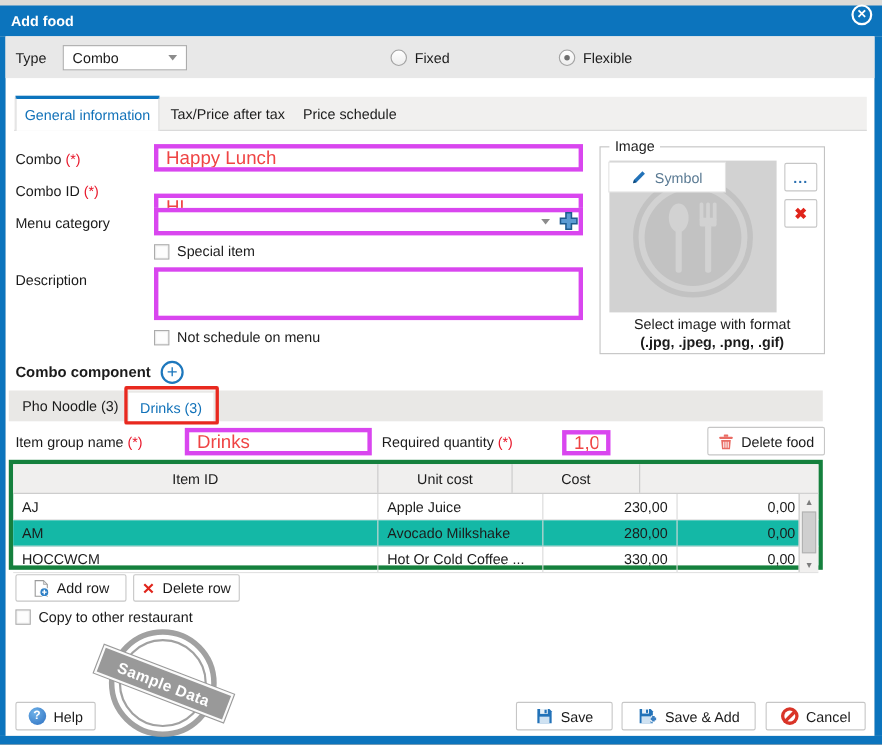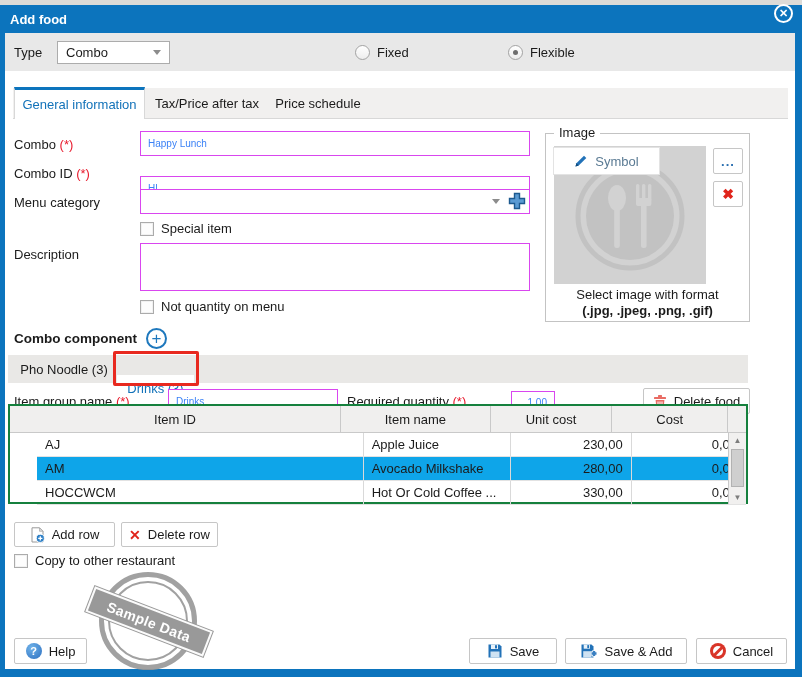--- a/index.html
+++ b/index.html
@@ -37,22 +37,22 @@
 
   
   .tabstrip { position:absolute; left:13px; top:88px; width:775px; height:31px; background:#f1f0ef;
     border-bottom:1px solid #d8d8d8; }
   .tab { position:absolute; top:0; height:31px; display:flex; align-items:center; justify-content:center;
     cursor:pointer; color:#1b1b1b; }
   .tab.active { background:#fff; border-top:3px solid #0c74bd; border-left:1px solid #d8d8d8;
     border-right:1px solid #d8d8d8; color:#1272b9; height:32px; }
 
   
-  .tinput { position:absolute; border:1px solid #d946ef; background:#fff; font-size:10px;
-    color:#3b82f6; padding:0 7px; font-family:"Liberation Sans", sans-serif; outline:none; }
+  .tinput { position:absolute; border:4px solid #d946ef; background:#fff; font-size:17px;
+    color:#ef4444; padding:0 7px; font-family:"Liberation Sans", sans-serif; outline:none; }
   .req { color:#e8192c; }
   .cb { width:14px; height:14px; border:1px solid #ababab; background:#fdfdfd;
     box-shadow:inset 0 0 0 1px #f1f1f1; display:inline-block; cursor:pointer; flex:none; }
   .cb-row { position:absolute; display:flex; align-items:center; gap:7px; }
   .dd-caret { position:absolute; cursor:pointer; }
   .plus-ico { position:absolute; cursor:pointer; }
 
   
   .grpbox { position:absolute; left:545px; top:133px; width:205px; height:189px;
     border:1px solid #c3c3c3; }
@@ -78,29 +78,29 @@
     cursor:pointer; }
   .gtab.active { background:#fff; color:#1272b9; }
   .annot { position:absolute; left:113px; top:351px; width:86px; height:35px;
     border:3px solid #e8291f; border-radius:2px; pointer-events:none; z-index:5; }
 
   .btn { position:absolute; background:#fff; border:1px solid #c6c6c6; border-radius:2px;
     display:flex; align-items:center; justify-content:center; gap:7px; font-size:13px;
     color:#1b1b1b; cursor:pointer; }
 
   
-  .tbl { position:absolute; left:8px; top:404px; width:740px; height:100px;
-    border:2px solid #15803d; background:#fff; }
+  .tbl { position:absolute; left:8px; top:418px; width:740px; height:100px;
+    border:4px solid #15803d; background:#fff; }
   .thead { display:flex; height:27px; background:#f0efee; border-bottom:1px solid #c9c9c9; }
   .th { display:flex; align-items:center; justify-content:center; border-right:1px solid #c9c9c9;
     font-size:13px; }
   .th:last-child { border-right:none; }
-  .trow { display:flex; height:24px; border-bottom:1px solid #e2e2e2;margin-left:27px; }
+  .trow { display:flex; height:24px; border-bottom:1px solid #e2e2e2; }
   .trow:last-child { border-bottom:none; }
-  .trow.alt { background:#0ea5e9; }
+  .trow.alt { background:#14b8a6; }
   .td { display:flex; align-items:center; padding:0 8px; border-right:1px solid #d9d9d9;
     white-space:nowrap; overflow:hidden; }
   .td.num { justify-content:flex-end; }
   .c1 { width:332px; } .c2 { width:150px; } .c3 { width:122px; } .c4 { width:116px; }
   .cS { width:18px; border-right:none; }
   .vscroll { position:absolute; right:0; top:27px; width:18px; height:71px; background:#f1f0ef;
     border-left:1px solid #c9c9c9; }
   .varrow { position:absolute; left:0; width:17px; height:14px; display:flex; align-items:center;
     justify-content:center; font-size:8px; color:#7c7c7c; cursor:pointer; }
   .vthumb { position:absolute; left:2px; width:13px; background:#cfcfcf; border:1px solid #b2b2b2;
@@ -188,21 +188,21 @@
   <div class="cb-row" style="left:140px;top:221px;">
     <span class="cb"></span>
     <span>Special item</span>
   </div>
 
   <span class="lbl" style="left:14px;top:247px;">Description</span>
   <textarea class="tinput" style="left: 140px; top: 243px; width: 390px; height: 48px; resize: none;"></textarea>
 
   <div class="cb-row" style="left:140px;top:299px;">
     <span class="cb"></span>
-    <span>Not quantity on menu</span>
+    <span>Not schedule on menu</span>
   </div>
 
   <div class="grpbox">
     <span class="legend">Image</span>
     <div class="img-ph">
       <svg width="152" height="138" viewBox="0 0 152 138">
         <circle cx="76" cy="70" r="52" fill="none" stroke="#c2c2c2" stroke-width="5"></circle>
         <circle cx="76" cy="70" r="44" fill="#c2c2c2"></circle>
         <ellipse cx="63" cy="52" rx="9" ry="13" fill="#d2d2d2"></ellipse>
         <rect x="60.2" y="62" width="5.6" height="40" rx="2.5" fill="#d2d2d2"></rect>
@@ -233,21 +233,21 @@
   <span class="section-title" style="left:14px;top:331px;position:absolute;">Combo component</span>
   <span class="add-circle" style="left:146px;top:328px;">+</span>
 
   <div class="gstrip"></div>
   <div class="gtab" style="left:14px;width:100px;">
     <span style="position:absolute;left:6px;top:360px;"></span>
   </div>
   <div class="gtab" style="left:14px;top:355px;width:100px;position:absolute;">
     <span>Pho Noodle (3)</span>
   </div>
-  <div class="gtab active" style="left:117px;top:375px;width:77px;height:26px;position:absolute;">
+  <div class="gtab active" style="left:117px;top:357px;width:77px;height:26px;position:absolute;">
     <span>Drinks (3)</span>
   </div>
   <div class="annot"></div>
 
   <span class="lbl" style="left:14px;top:394px;"><span>Item group name</span> <span class="req">(*)</span></span>
   <input class="tinput" style="left: 168px; top: 389px; width: 170px; height: 25px;" value="Drinks">
   <span class="lbl" style="left:347px;top:394px;"><span>Required quantity</span> <span class="req">(*)</span></span>
   <input class="tinput" style="left: 511px; top: 391px; width: 44px; height: 23px; text-align: right;" value="1,00">
   <div class="btn" style="left:643px;top:388px;width:107px;height:26px;">
     <svg width="14" height="15" viewBox="0 0 14 15">
@@ -255,21 +255,20 @@
       <rect x="5" y="1" width="4" height="2" rx="0.5" fill="#e96c64"></rect>
       <path d="M2.6 6h8.8l-.8 8.5H3.4z" fill="#e96c64"></path>
       <path d="M5 7.5v5.5M7 7.5v5.5M9 7.5v5.5" stroke="#fff" stroke-width="1"></path>
     </svg>
     <span>Delete food</span>
   </div>
 
   <div class="tbl">
     <div class="thead">
       <div class="th c1">Item ID</div>
-      <div class="th c2">Item name</div>
       <div class="th c3">Unit cost</div>
       <div class="th c4">Cost</div>
       <div class="th cS"></div>
     </div>
     <div class="trow">
       <div class="td c1">AJ</div>
       <div class="td c2">Apple Juice</div>
       <div class="td c3 num">230,00</div>
       <div class="td c4 num">0,00</div>
     </div>

